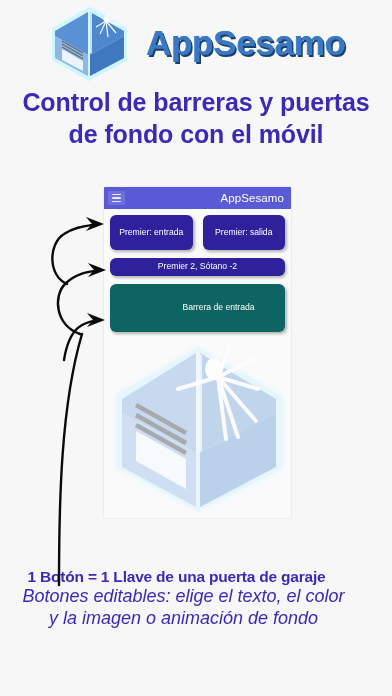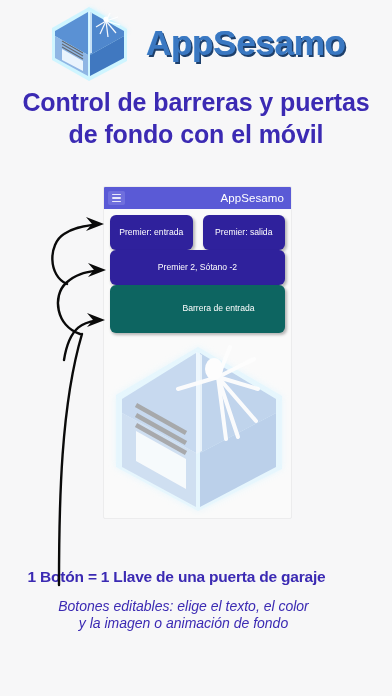--- a/index.html
+++ b/index.html
@@ -108,40 +108,41 @@
   .screen-body {
     position: relative;
     height: 309px;
     padding: 6px 6px 0 6px;
     box-sizing: border-box;
   }
 
   .btn-row {
     display: flex;
     gap: 10px;
+    margin-bottom: 8px;
     justify-content: flex-end;
   }
   .app-btn {
     flex: 1;
     border-radius: 6px;
     color: #ffffff;
     font-size: 8.6px;
     display: flex;
     align-items: center;
     justify-content: center;
     text-align: center;
     line-height: 1.35;
     box-shadow: 1.5px 2px 3px rgba(0,0,0,0.28);
     box-sizing: border-box;
     padding: 2px 4px;
     position: relative;
     z-index: 2;
   }
   .app-btn.h-small { height: 35px; }
-  .app-btn.h-wide  { height: 35px; }
+  .app-btn.h-wide  { height: 18px; }
   .app-btn.h-tall  { height: 48px; padding-left: 46px; }
   .c-indigo { background: #2f219c; }
   .c-teal   { background: #0d6561; }
 
   .screen-bg-img {
     position: absolute;
     left: 2px;
     top: 132px;
     width: 183px;
     height: 175px;
@@ -168,22 +169,22 @@
     width: 353px;
     text-align: center;
   }
   .footer-line1 {
     font-size: 15.5px;
     font-weight: bold;
     color: #3b2ab3;
     letter-spacing: -0.2px;
   }
   .footer-line2 {
-    margin-top: 12px;
-    font-size: 14px;
+    margin-top: 0;
+    font-size: 18px;
     font-style: italic;
     color: #3b2ab3;
     line-height: 1.2;
     padding-left: 14px;
   }
   .footer-line2 div { display: block; }
 </style>
 </head>
 <body>
 

